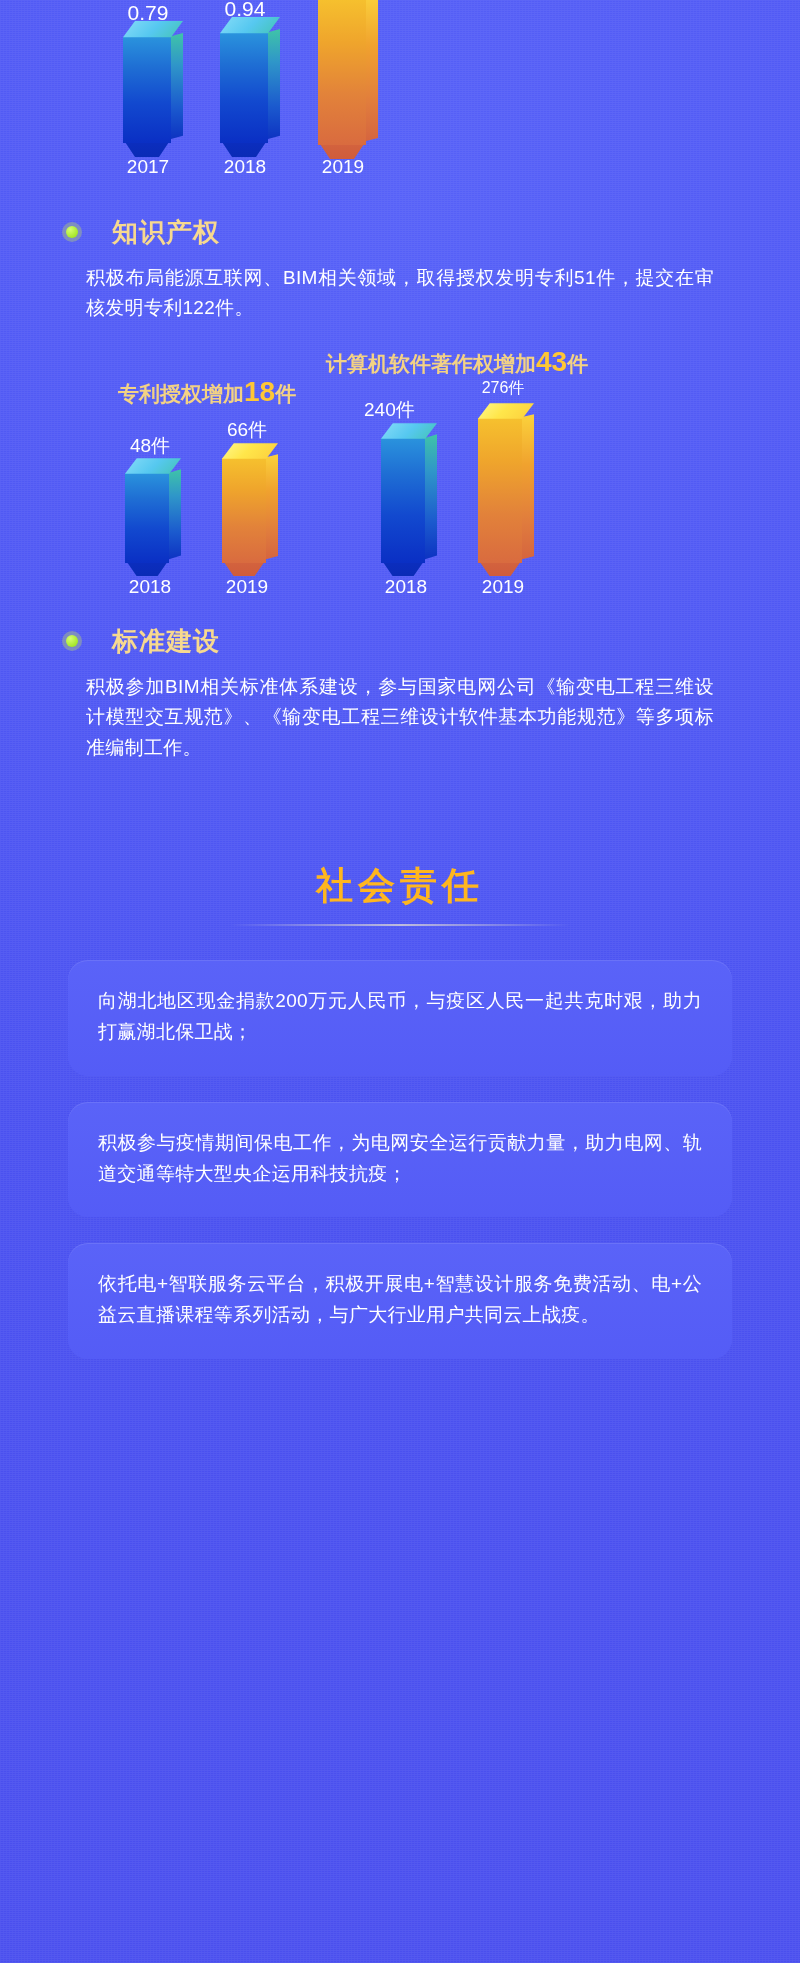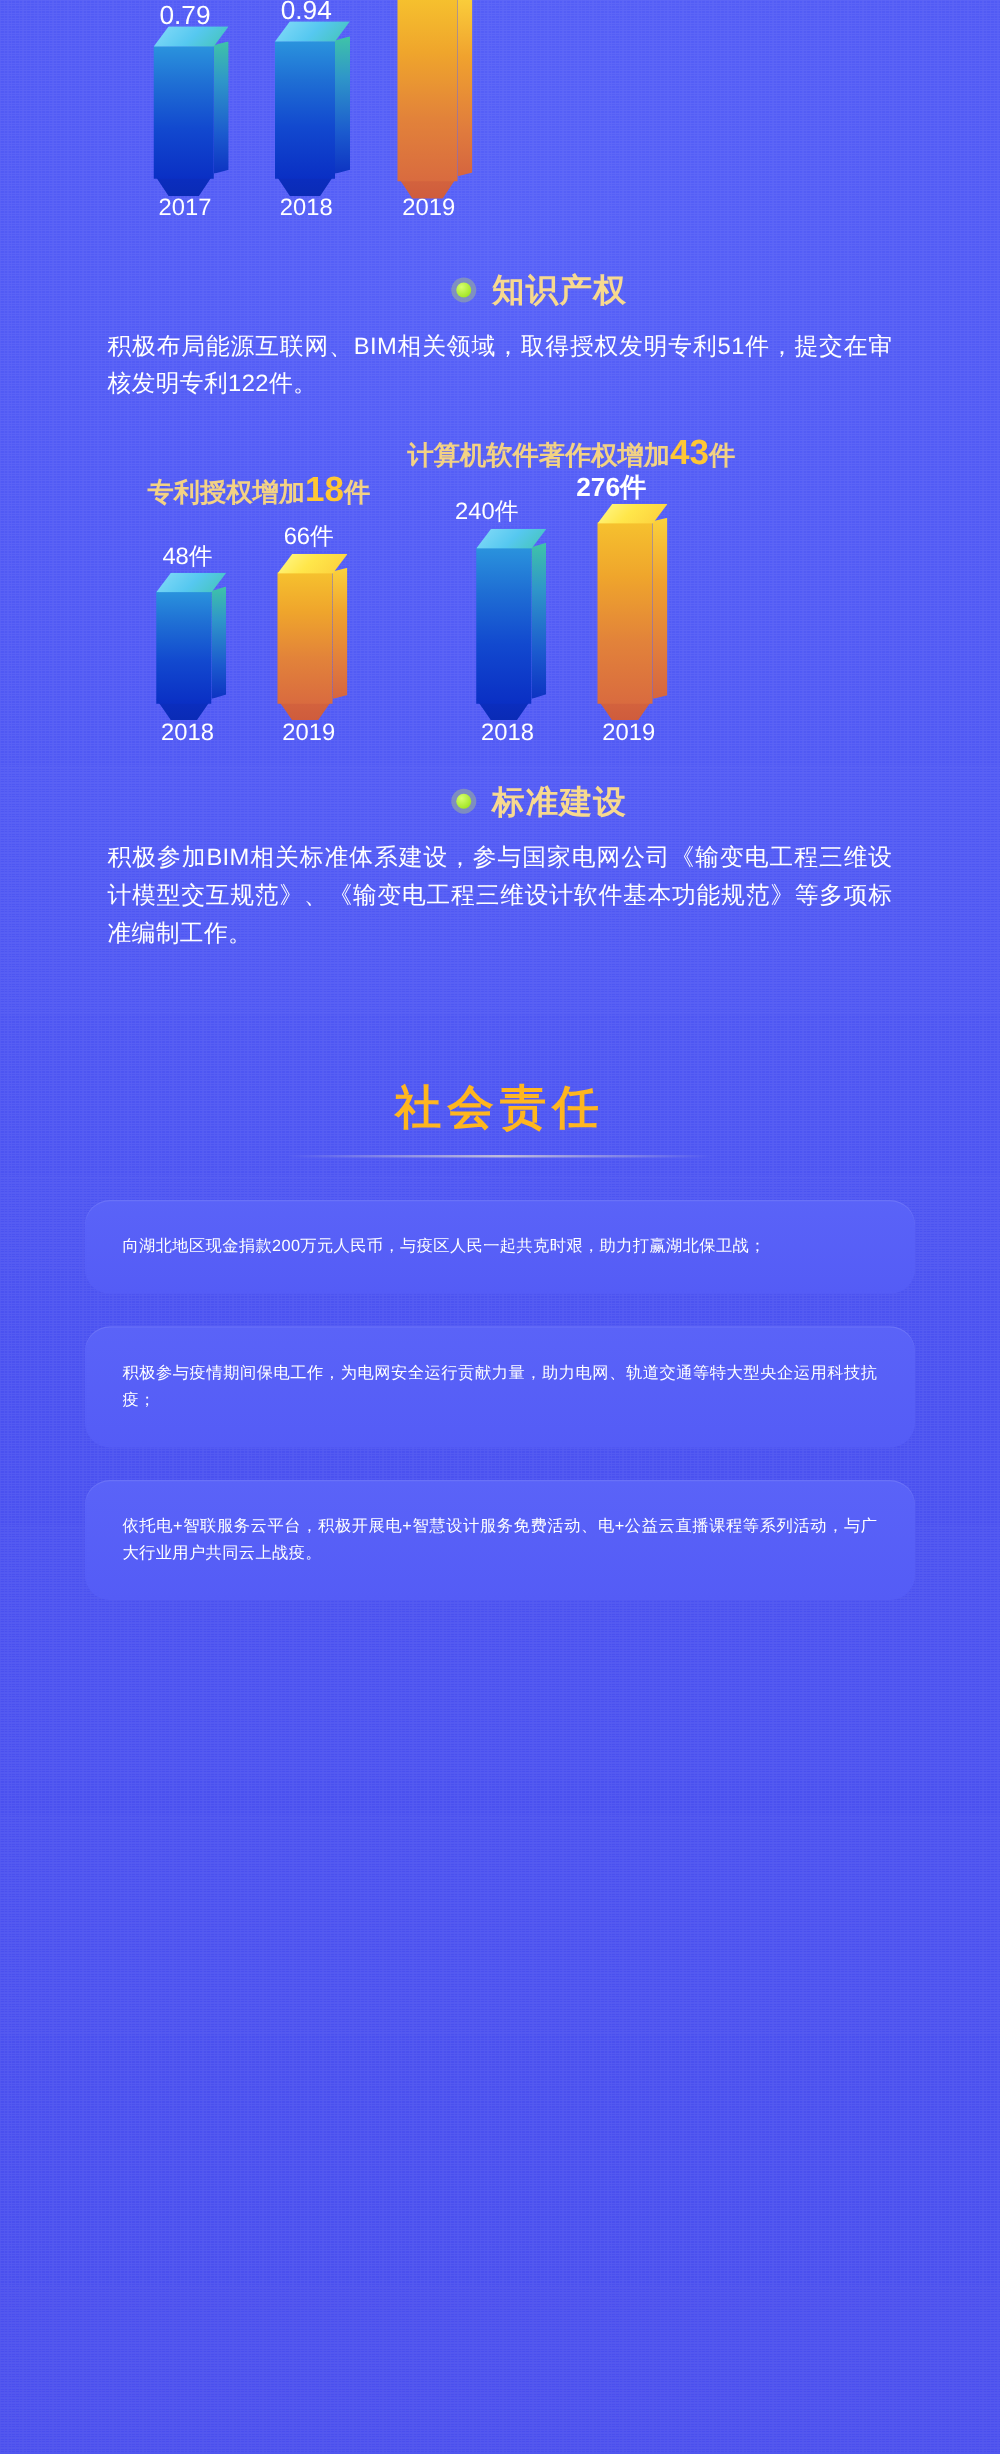--- a/index.html
+++ b/index.html
@@ -101,23 +101,22 @@
     color: #ffffff;
     font-size: 19px;
     line-height: 1;
     white-space: nowrap;
   }
 
   
   .sec-head {
     display: flex;
     align-items: center;
-    gap: 13px;
+    gap: 30px;
     padding-left: 62px;
-    justify-content: center;
   }
   .dot {
     width: 20px;
     height: 20px;
     border-radius: 50%;
     background: rgba(150,170,160,.62);
     display: flex;
     align-items: center;
     justify-content: center;
     flex: none;
@@ -169,21 +168,21 @@
   .card {
     margin: 0 68px;
     background: linear-gradient(to bottom, #5a63f8 0%, #545cf6 100%);
     border-radius: 20px;
     padding: 26px 30px 28px 30px;
     box-shadow: 0 1px 0 rgba(255,255,255,.10) inset;
   }
   .card p {
     margin: 0;
     color: #ffffff;
-    font-size: 13px;
+    font-size: 19px;
     line-height: 1.62;
     letter-spacing: .3px;
     text-align: justify;
   }
 
   
   .chart-caption {
     color: #f3d284;
     font-size: 21px;
     font-weight: bold;
@@ -273,21 +272,21 @@
 
       <div style="position:absolute;left:364px;top:52px;width:84px;text-align:left;color:#fff;font-size:19px;line-height:1;">240件</div>
       <div class="bar3d bar-blue" style="position:absolute;left:381px;top:90px;width:44px;height:125px;">
         <div class="top" style="left:0;top:-15px;width:56px;height:27px;clip-path:polygon(0% 58%, 21% 0%, 100% 0%, 79% 58%);"></div>
         <div class="side" style="left:44px;top:-4px;width:12px;height:125px;clip-path:polygon(0% 3%,100% 0%,100% 97%,0% 100%);"></div>
         <div class="front"></div>
         <div class="bottomface" style="left:0;bottom:-13px;width:56px;height:17px;clip-path:polygon(0% 0%, 79% 0%, 58% 100%, 21% 100%);"></div>
       </div>
       <div class="baryear" style="position:absolute;left:366px;top:229px;width:80px;text-align:center;">2018</div>
 
-      <div style="position:absolute;left:461px;top:32px;width:84px;color:#fff;font-size:21px;line-height:1;font-weight:bold;">276件</div>
+      <div style="position:absolute;left:461px;top:32px;width:84px;text-align:center;color:#fff;font-size:16px;line-height:1;">276件</div>
       <div class="bar3d bar-orange" style="position:absolute;left:478px;top:70px;width:44px;height:145px;">
         <div class="top" style="left:0;top:-15px;width:56px;height:27px;clip-path:polygon(0% 58%, 21% 0%, 100% 0%, 79% 58%);"></div>
         <div class="side" style="left:44px;top:-4px;width:12px;height:145px;clip-path:polygon(0% 2%,100% 0%,100% 98%,0% 100%);"></div>
         <div class="front"></div>
         <div class="bottomface" style="left:0;bottom:-13px;width:56px;height:17px;clip-path:polygon(0% 0%, 79% 0%, 58% 100%, 21% 100%);"></div>
       </div>
       <div class="baryear" style="position:absolute;left:463px;top:229px;width:80px;text-align:center;">2019</div>
     </div>
   </div>
 

